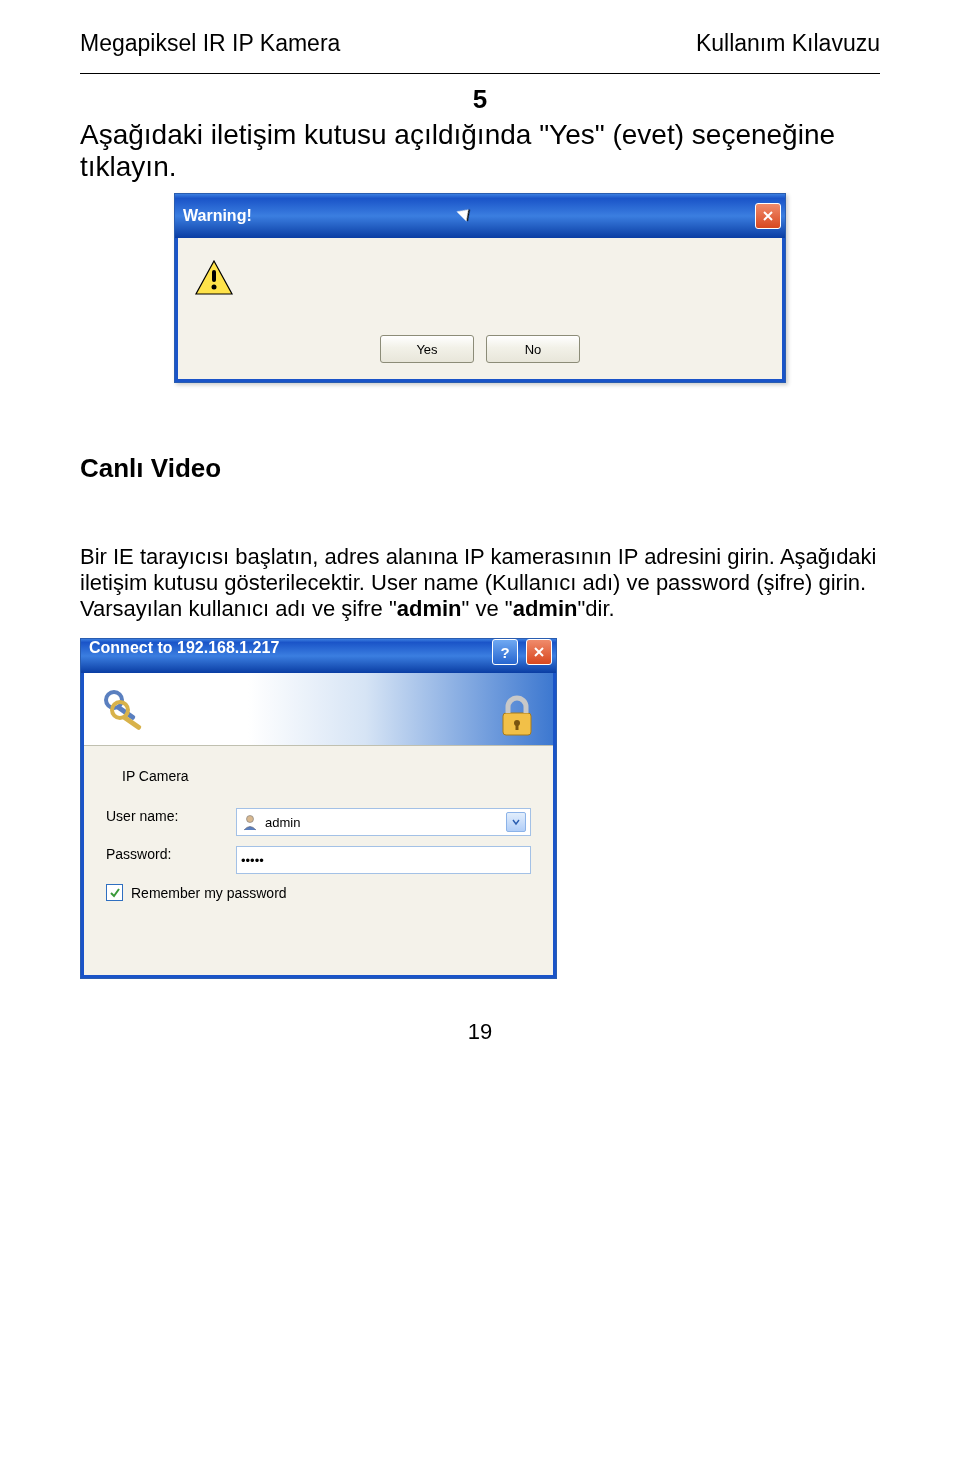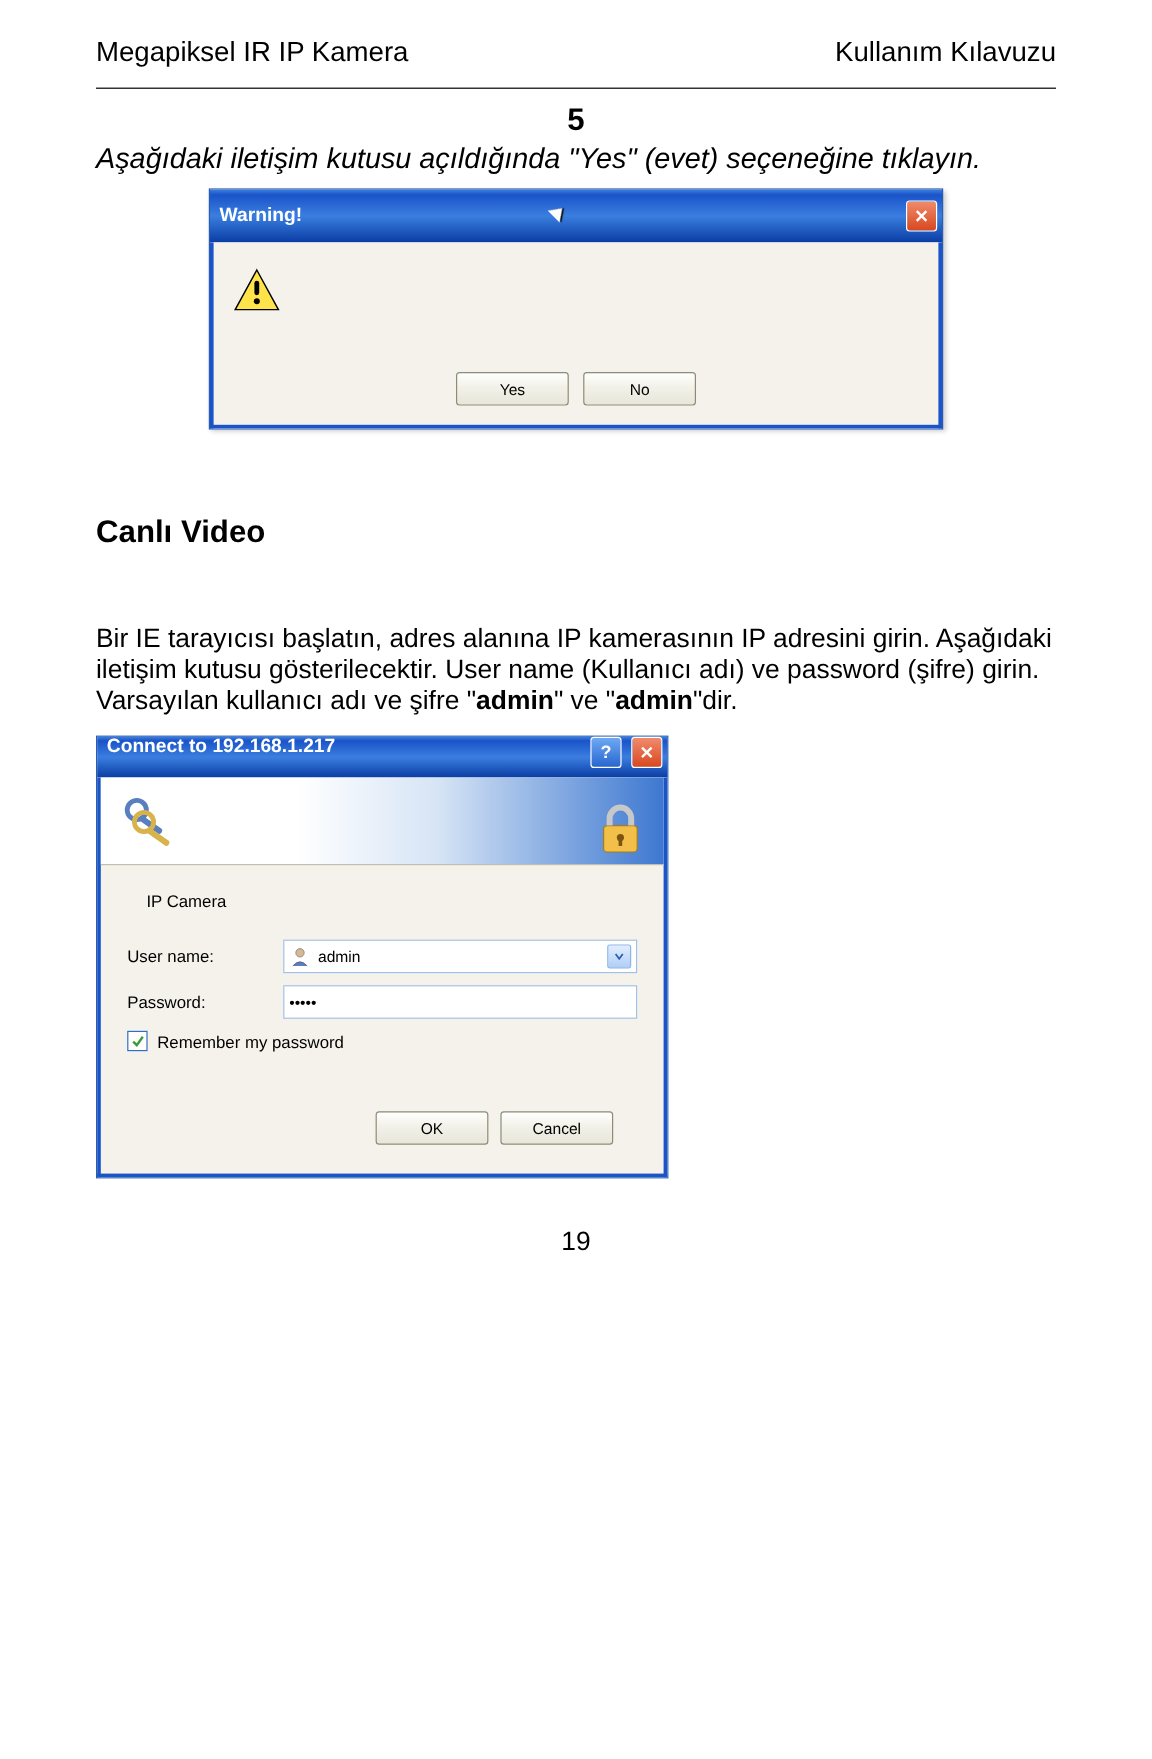--- a/index.html
+++ b/index.html
@@ -24,23 +24,22 @@
   .header-text {
     font-size: 23px;
   }
   .big-number {
     text-align: center;
     font-size: 26px;
     font-weight: bold;
     margin: 8px 0 4px 0;
   }
   .body-text {
-    font-size: 24px;
+    font-size: 28px;
     margin: 0 0 10px 0;
-    font-style: italic;
   }
   .section-title {
     font-size: 26px;
     font-weight: bold;
     margin: 70px 0 60px 0;
   }
   .body-text2 {
     font-size: 22px;
     margin: 0 0 16px 0;
   }
@@ -100,21 +99,21 @@
     padding: 18px 16px 16px 16px;
   }
   .warn-row { display: flex; align-items: flex-start; }
   .warn-icon {
     width: 40px; height: 40px; flex-shrink: 0;
     margin-right: 18px; margin-top: 2px;
   }
   .warn-text { font-size: 14px; color: #000; }
   .btn-row {
     display: flex; justify-content: center; gap: 12px;
-    margin-top: 48px;
+    margin-top: 37px;
     align-items: flex-end;
   }
   .xp-btn {
     width: 92px; height: 26px;
     background: linear-gradient(to bottom, #fff 0%, #f2f1e8 45%, #e8e6da 100%);
     border: 1px solid #8c8c78;
     border-radius: 3px;
     font-size: 13px;
     display: flex; align-items: center; justify-content: center;
   }
@@ -169,21 +168,20 @@
   .form-area {
     padding: 22px 22px 8px 22px;
   }
   .form-label-row {
     font-size: 14px;
     margin-bottom: 24px;
     margin-left: 16px;
   }
   .form-row {
     display: flex;
-    align-items: center;
     margin-bottom: 10px;
   }
   .form-row .lbl {
     width: 130px;
     font-size: 14px;
   }
   .input-box {
     flex: 1;
     height: 26px;
     border: 1px solid #a3c1e6;
@@ -325,23 +323,19 @@
 
       <div class="remember-row">
         <span class="checkbox">
           <svg viewBox="0 0 12 12">
                 <path d="M2 6 L5 9 L10 2" fill="none" stroke="#3a9a3a" stroke-width="2"></path>
               </svg>
         </span>
         <span>Remember my password</span>
       </div>
 
-      <div class="btn-row2">
-        <div class="xp-btn">OK</div>
-        <div class="xp-btn">Cancel</div>
-      </div>
     </div>
   </div>
 </div>
 
 <div class="page-number">19</div>
 
 </div>
 
 </body></html>

